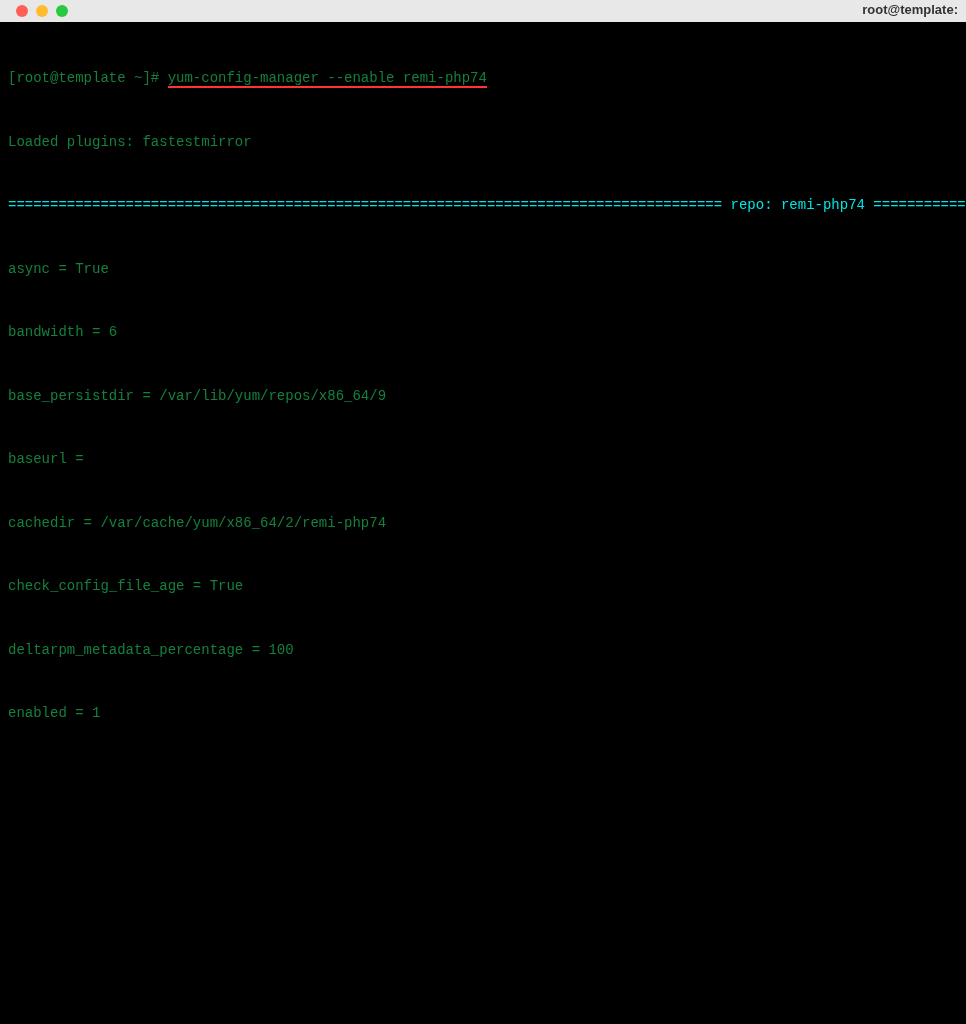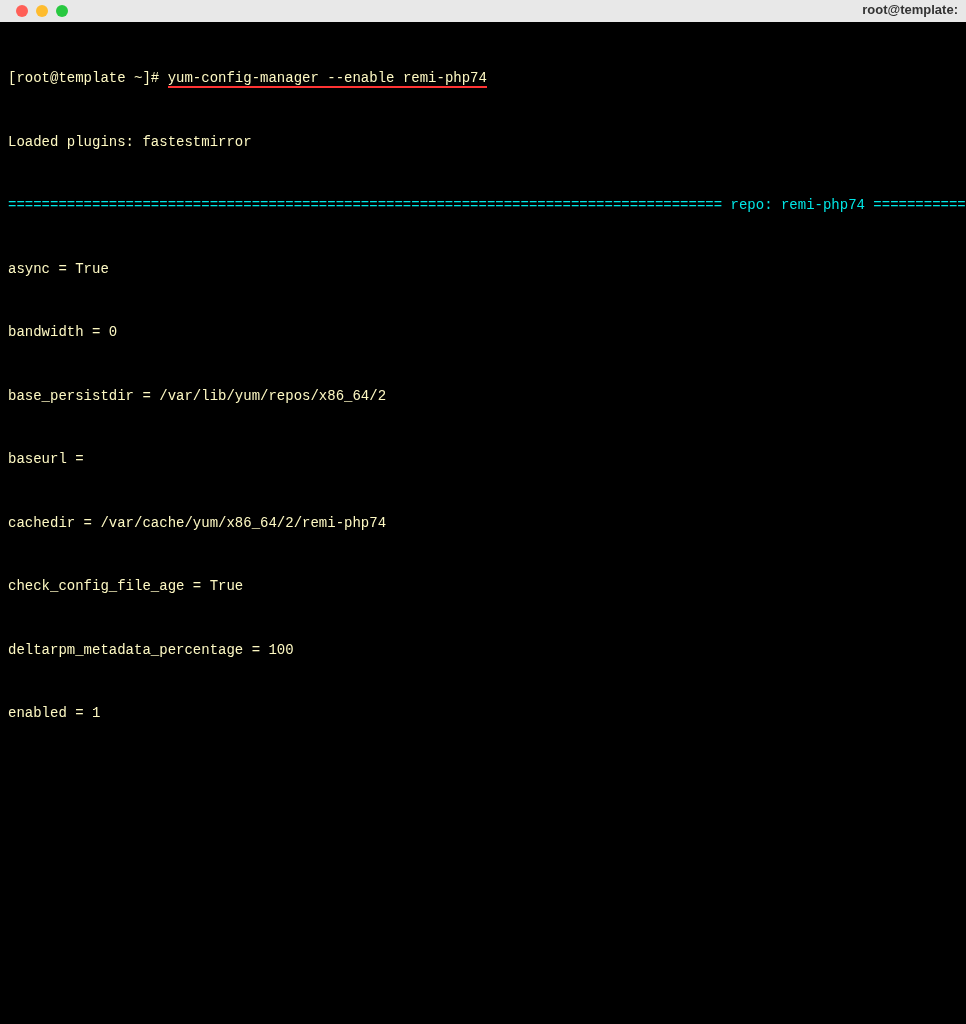--- a/index.html
+++ b/index.html
@@ -44,21 +44,21 @@
     .terminal {
       padding: 4px 8px;
       background: #000;
       white-space: pre;
       letter-spacing: 0px;
     }
     .cyan {
       color: #00e6e6;
     }
     .green {
-      color: #fef9c3;
+      color: #15803d;
     }
     .line {
       min-height: 21.5px;
       display: block;
     }
     .underline {
       border-bottom: 2px solid #ff3333;
       padding-bottom: 0px;
     }
   </style>
@@ -72,22 +72,22 @@
     <div class="traffic-light tl-green"></div>
   </div>
   <div class="title">root@template:</div>
 </div>
 
 <div class="terminal">
   <span class="line"><span class="green">[root@template ~]#</span><span> </span><span class="green underline">yum-config-manager --enable remi-php74</span></span>
   <span class="line green">Loaded plugins: fastestmirror</span>
   <span class="line"><span class="cyan">=====================================================================================</span><span class="cyan"> repo: remi-php74 </span><span class="cyan">==================</span></span>
   <span class="line green">async = True</span>
-  <span class="line green">bandwidth = 0</span>
-  <span class="line green">base_persistdir = /var/lib/yum/repos/x86_64/2</span>
+  <span class="line green">bandwidth = 6</span>
+  <span class="line green">base_persistdir = /var/lib/yum/repos/x86_64/9</span>
   <span class="line green">baseurl =</span>
   <span class="line green">cachedir = /var/cache/yum/x86_64/2/remi-php74</span>
   <span class="line green">check_config_file_age = True</span>
   <span class="line green">deltarpm_metadata_percentage = 100</span>
   <span class="line green">enabled = 1</span>
   
   
   
   
   

